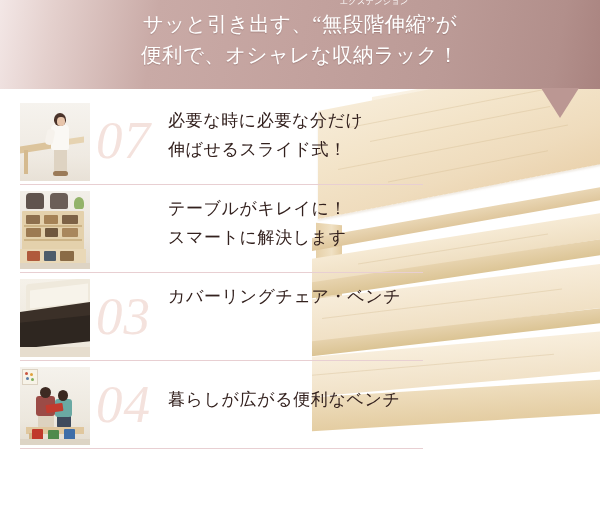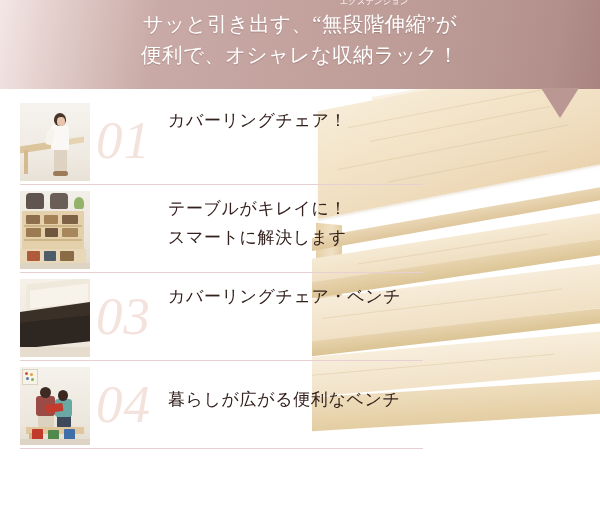--- a/index.html
+++ b/index.html
@@ -402,23 +402,24 @@
           <div class="s1-leg-a"></div>
           <div class="s1-leg-b"></div>
           <div class="s1-legs"></div>
           <div class="s1-shoe"></div>
           <div class="s1-body"></div>
           <div class="s1-arm"></div>
           <div class="s1-head"></div>
           <div class="s1-face"></div>
         </div>
       </div>
-      <div class="feature-number">01</div>
+      <div class="feature-number">07</div>
       <div class="feature-text">
-        <span class="tline">カバーリングチェア！</span>
+        <span class="tline">必要な時に必要な分だけ</span>
+        <span class="tline">伸ばせるスライド式！</span>
       </div>
       <div class="feature-divider"></div>
     </div>
 
     <div class="feature-row">
       <div class="feature-thumb">
         <div class="scene">
           <div class="s2-bg"></div>
           <div class="s2-chair-a"></div>
           <div class="s2-chair-b"></div>

